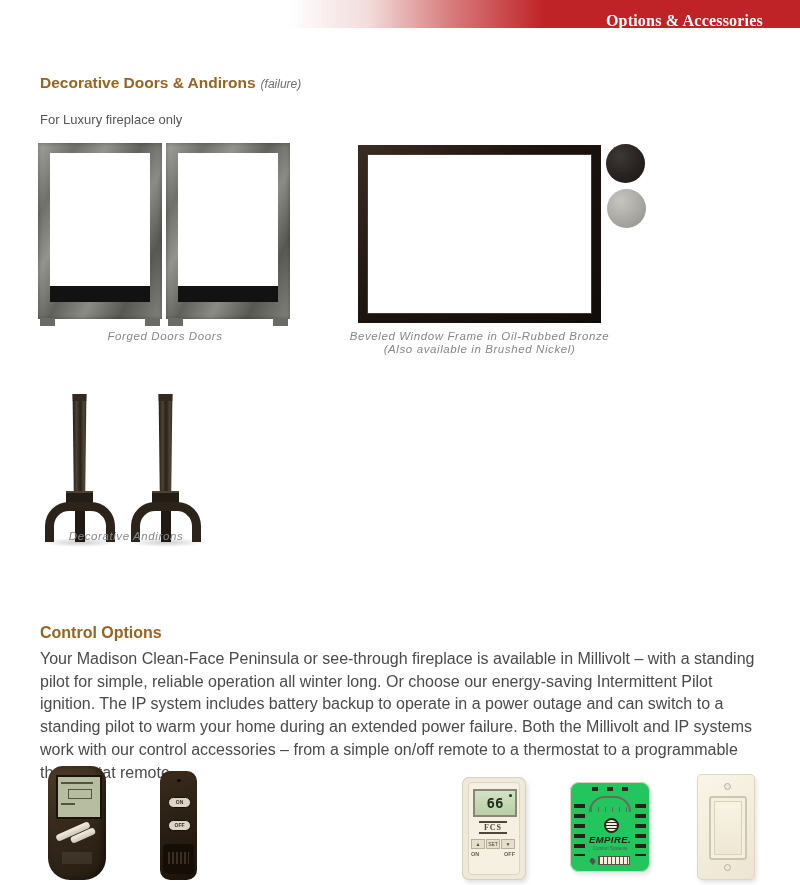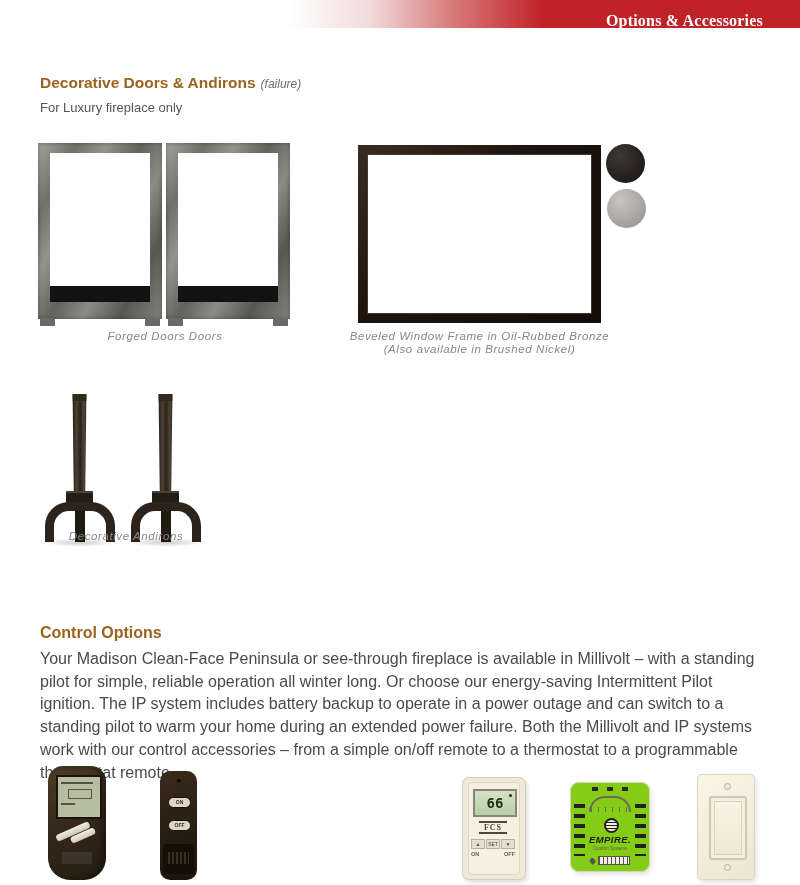--- a/index.html
+++ b/index.html
@@ -7,21 +7,21 @@
         font-family:"Liberation Sans",sans-serif;}
 
   
   .header-bar{position:absolute;left:0;top:0;width:800px;height:28px;
     background:linear-gradient(90deg,#ffffff 0%,#ffffff 36%,#f3dcdc 46%,#d97f7f 56%,#bf2227 68%,#bf2227 100%);}
   .header-bar .title{position:absolute;right:37px;top:12px;color:#fff;font-size:16px;font-weight:bold;letter-spacing:.2px;font-family:Liberation Serif, serif;}
 
   
   .sec-heading{position:absolute;left:40px;color:#9a631f;font-size:15.5px;font-weight:bold;}
   .sec-heading .note{color:#6d6e71;font-weight:normal;font-style:italic;font-size:12px;margin-left:5px;}
-  .subheading{position:absolute;left:40px;top:100px;color:#55565a;font-size:13px;}
+  .subheading{position:absolute;left:40px;top:112px;color:#55565a;font-size:13px;}
   .caption{position:absolute;color:#85878a;font-size:11.5px;font-style:italic;letter-spacing:.6px;text-align:center;}
 
   
   .doors-fig{position:absolute;left:38px;top:143px;width:254px;height:184px;}
   .door{position:absolute;top:0;width:124px;height:176px;
     background:linear-gradient(118deg,#a3a39e 0%,#70706a 18%,#94948f 32%,#62625c 48%,#8c8c87 63%,#585852 80%,#83837e 100%);
     box-shadow:inset 0 0 4px rgba(0,0,0,.35);}
   .door.left{left:0;} .door.right{left:128px;}
   .door .glass{position:absolute;left:12px;right:12px;top:10px;bottom:33px;background:#ffffff;}
   .door .strip{position:absolute;left:12px;right:12px;bottom:17px;height:16px;background:#121212;}
@@ -124,21 +124,21 @@
   .p5 .lcd i{position:absolute;right:3px;top:3px;width:3px;height:3px;background:#24301c;border-radius:50%;}
   .p5 .logo{position:absolute;left:17px;top:44px;width:28px;text-align:center;color:#4e4737;font-size:8px;font-weight:bold;
     border-top:2px solid #4e4737;border-bottom:2px solid #4e4737;letter-spacing:1px;font-family:"Liberation Serif",serif;}
   .p5 .keys{position:absolute;left:9px;top:62px;width:44px;display:flex;justify-content:space-between;}
   .p5 .keys span{display:block;width:12px;height:8px;background:#e6dfcb;border:1px solid #b8b09a;font-size:5px;
     text-align:center;line-height:8px;color:#4e4737;}
   .p5 .onoff{position:absolute;left:9px;top:74px;width:44px;display:flex;justify-content:space-between;
     color:#6a6250;font-size:5.5px;font-weight:bold;}
 
   
-  .p6{left:570px;top:782px;width:80px;height:90px;background:#84cc16;border-radius:9px;
+  .p6{left:570px;top:782px;width:80px;height:90px;background:#22c55e;border-radius:9px;
     box-shadow:inset 0 0 0 1px #d9d2bd, 2px 3px 4px rgba(0,0,0,.10);}
   .p6 .slots{position:absolute;left:22px;top:5px;width:36px;display:flex;justify-content:space-between;}
   .p6 .slots i{display:block;width:6px;height:4px;background:#2b2b21;}
   .p6 .vent{position:absolute;top:22px;width:11px;height:52px;
     background:repeating-linear-gradient(#23231b 0 4px,rgba(0,0,0,0) 4px 10px);}
   .p6 .vent.vl{left:4px;} .p6 .vent.vr{right:4px;}
   .p6 .arc{position:absolute;left:19px;top:14px;width:42px;height:16px;border:2px solid #6e6859;border-bottom:none;
     border-radius:22px 22px 0 0;box-sizing:border-box;
     background:repeating-linear-gradient(90deg,#6e6859 0 1px,rgba(0,0,0,0) 1px 7px);
     background-size:100% 5px;background-position:0 100%;background-repeat:no-repeat;}

